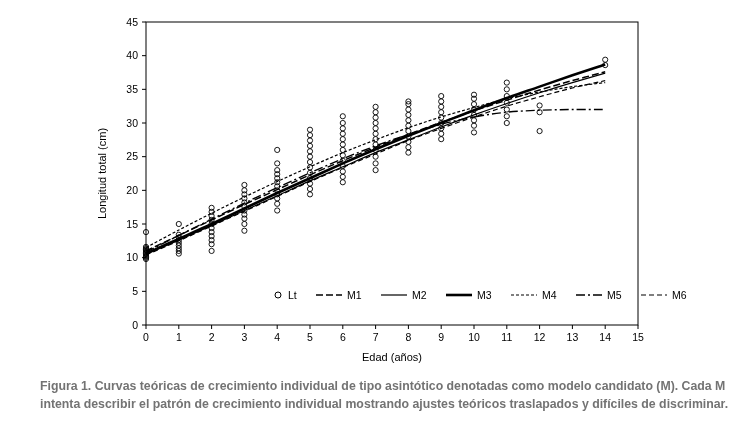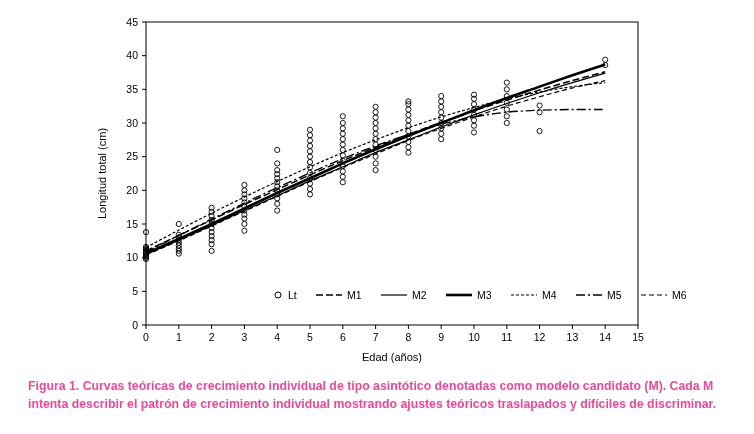--- a/index.html
+++ b/index.html
@@ -40,26 +40,26 @@
     fill: #000;
     font-family: "Liberation Sans", sans-serif;
   }
   .legend-label {
     font-size: 10.5px;
     fill: #000;
     font-family: "Liberation Sans", sans-serif;
   }
   #caption {
     position: absolute;
-    left: 28px;
+    left: 40px;
     top: 378px;
     width: 700px;
     font-size: 12.3px;
     line-height: 1.45;
-    color: #ec4899;
+    color: #737373;
     font-family: "Liberation Sans", sans-serif;
     font-weight: bold;
   }
   #caption .cap-text {
     display: block;
   }
 </style>
 </head>
 <body>
 

